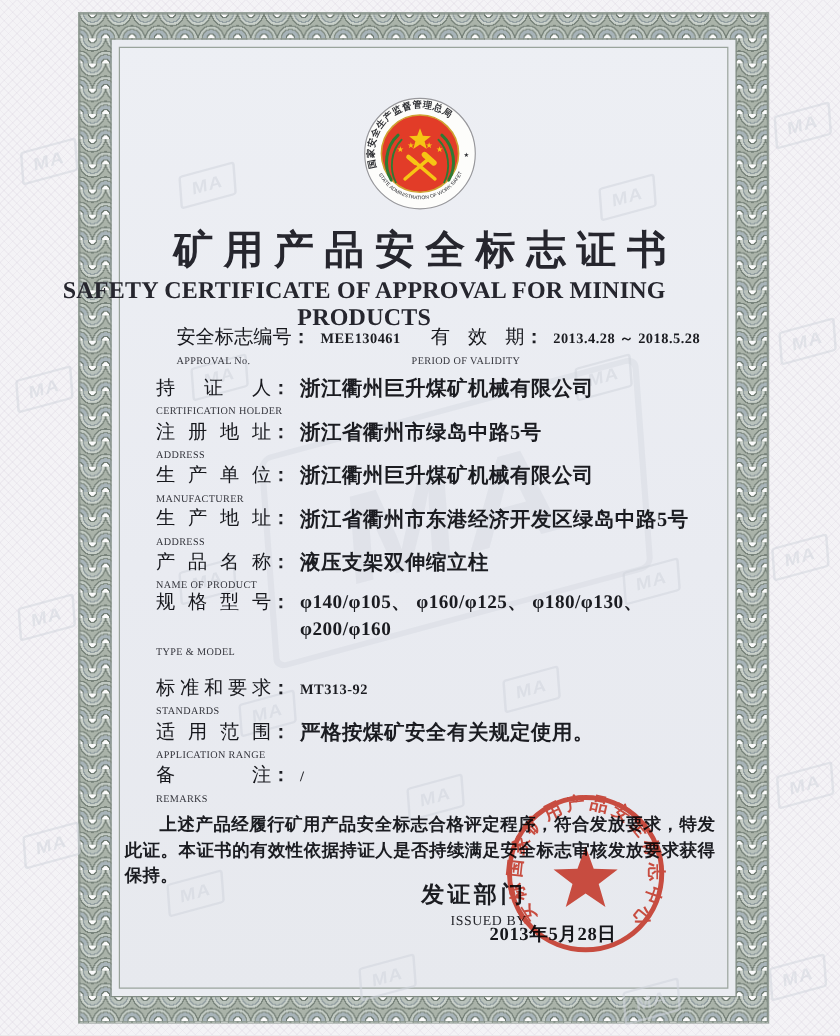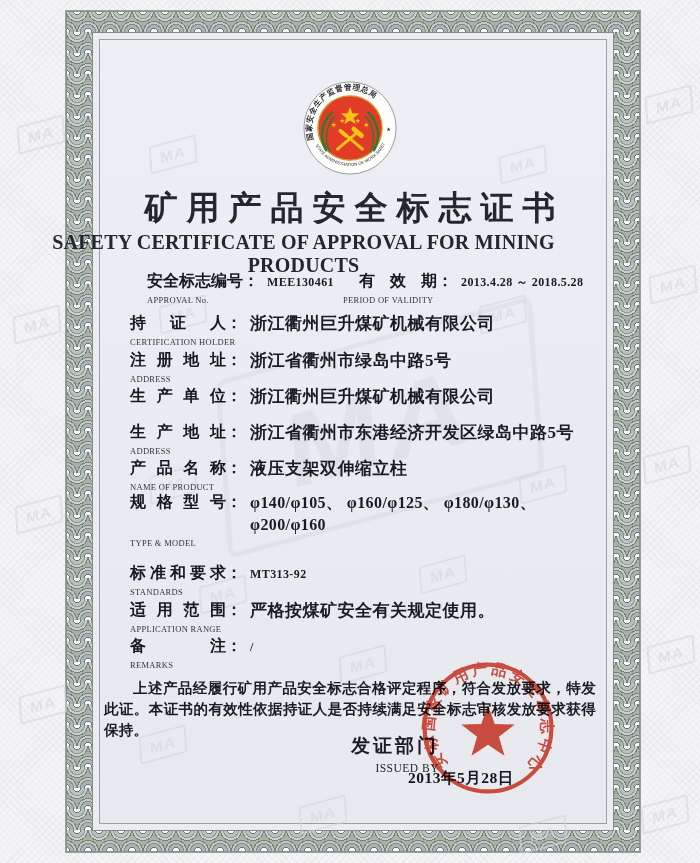--- a/index.html
+++ b/index.html
@@ -51,21 +51,21 @@
     font-size:33px;font-weight:bold;letter-spacing:9px;padding-left:9px;box-sizing:border-box;
     color:#26262e;
   }
   .subtitle{
     position:absolute;left:0;top:231px;width:607px;text-align:center;
     font-size:20px;font-weight:bold;letter-spacing:.2px;color:#26262e;
   }
   .row{position:absolute;left:130px;width:470px;}
   .jlbl{
     display:inline-block;text-align:justify;text-align-last:justify;
-    font-size:16px;font-weight:700;color:#17181d;vertical-align:top;
+    font-size:16px;font-weight:400;color:#17181d;vertical-align:top;
   }
   .w96{width:96px;}
   .w78{width:78px;padding-left:16px;}
   .colon{font-size:16px;font-weight:600;vertical-align:top;}
   .sub-en{
     font-size:8.5px;letter-spacing:.3px;color:#34353c;margin-top:2px;
     font-family:"Liberation Serif","DejaVu Serif",serif;
   }
   .val-zh{
     display:inline-block;font-size:17px;font-weight:600;color:#1b1c21;
@@ -176,20 +176,21 @@
     <div class="row" style="top:313px;">
       <span class="jlbl w96">持证人</span><span class="colon">：</span><span class="val-zh">浙江衢州巨升煤矿机械有限公司</span>
       <div class="sub-en">CERTIFICATION HOLDER</div>
     </div>
     <div class="row" style="top:350px;">
       <span class="jlbl w96">注册地址</span><span class="colon">：</span><span class="val-zh">浙江省衢州市绿岛中路5号</span>
       <div class="sub-en">ADDRESS</div>
     </div>
     <div class="row" style="top:386px;">
       <span class="jlbl w96">生产单位</span><span class="colon">：</span><span class="val-zh">浙江衢州巨升煤矿机械有限公司</span>
+      <div class="sub-en">MANUFACTURER</div>
     </div>
     <div class="row" style="top:422px;">
       <span class="jlbl w96">生产地址</span><span class="colon">：</span><span class="val-zh">浙江省衢州市东港经济开发区绿岛中路5号</span>
       <div class="sub-en">ADDRESS</div>
     </div>
     <div class="row" style="top:458px;">
       <span class="jlbl w96">产品名称</span><span class="colon">：</span><span class="val-zh">液压支架双伸缩立柱</span>
       <div class="sub-en">NAME OF PRODUCT</div>
     </div>
     <div class="row" style="top:492px;">

